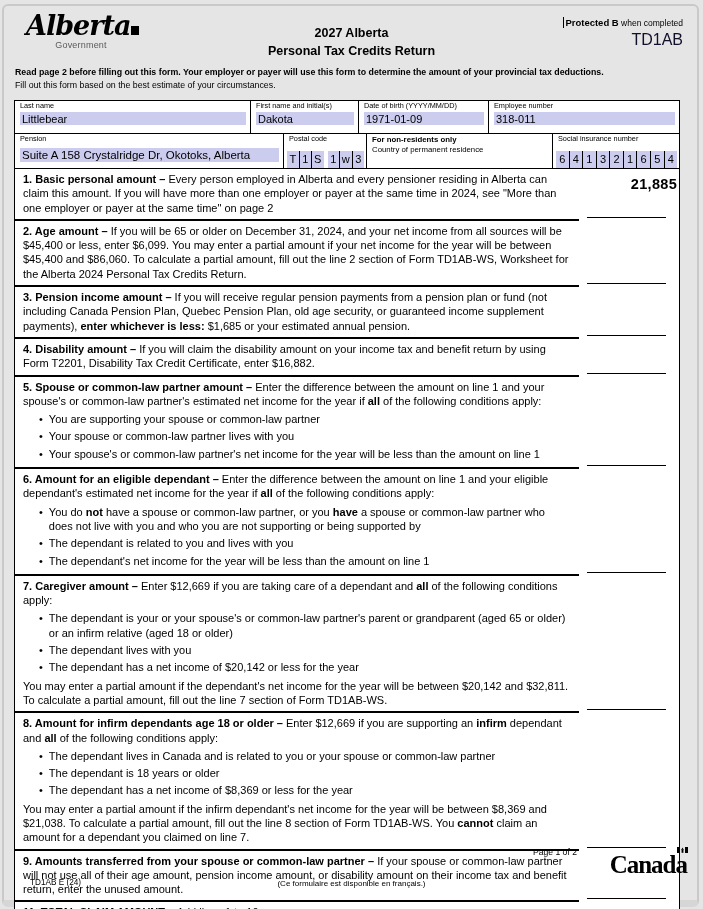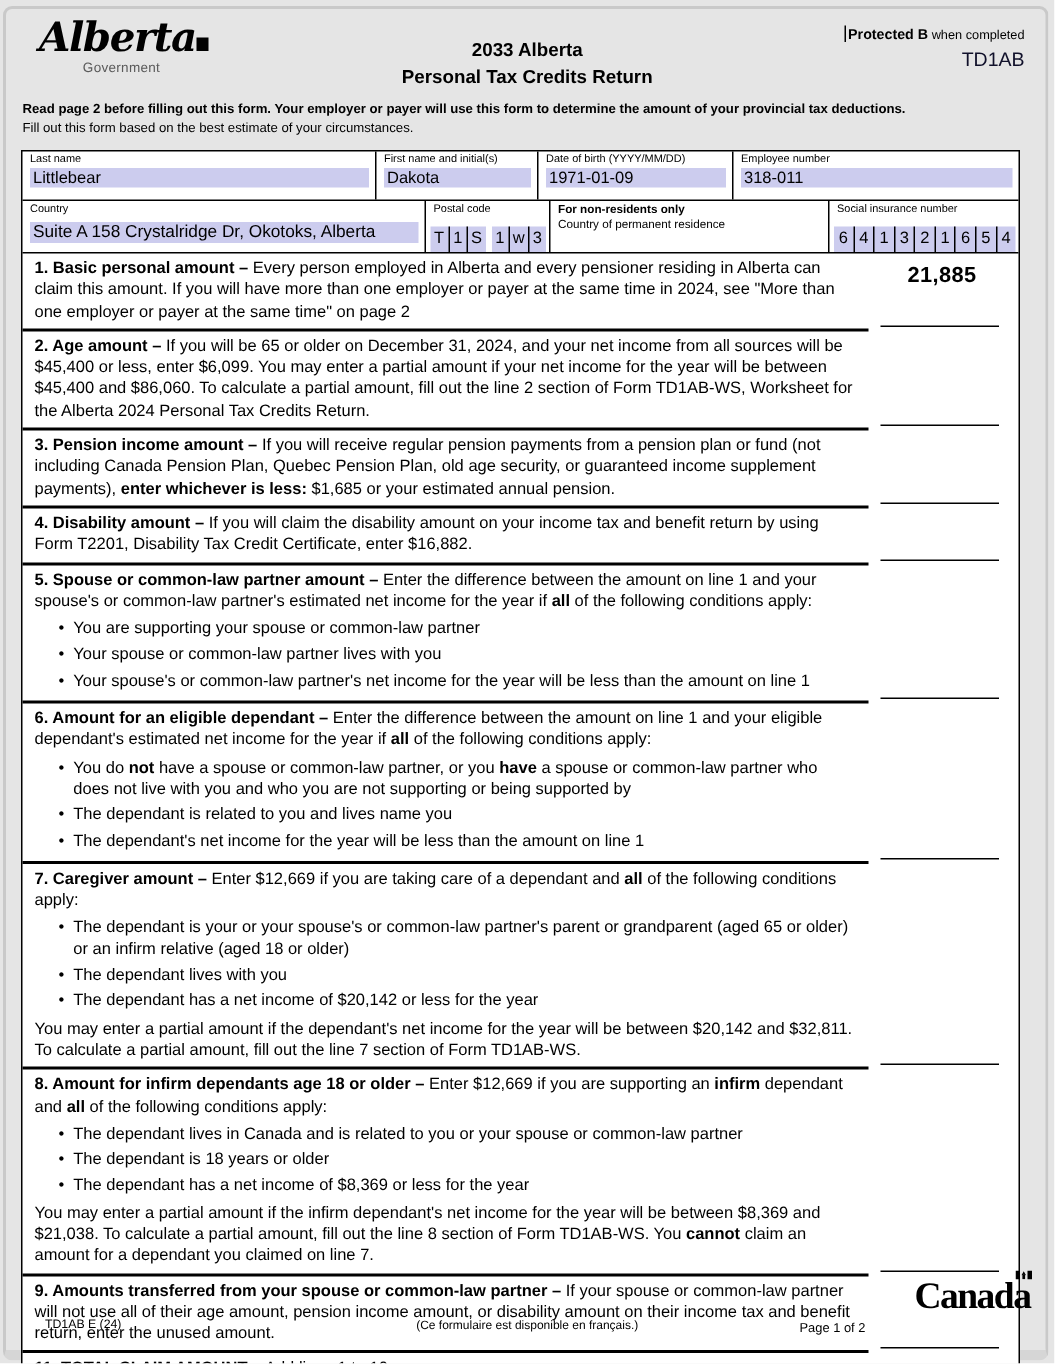--- a/index.html
+++ b/index.html
@@ -15,21 +15,21 @@
   }
   
   .logo { position:absolute; left:26px; top:12px; width:110px; text-align:center; }
   .logo-script { font-family:"DejaVu Serif", serif; font-style:italic; font-weight:700; font-size:27px; line-height:1; letter-spacing:-1px; white-space:nowrap; }
   .logo-sq { display:inline-block; width:8px; height:9px; background:#000; margin-left:1px; vertical-align:baseline; }
   .logo-sub { font-size:9px; color:#5a5a5a; margin-top:1px; letter-spacing:.2px; }
   .title-block { position:absolute; left:0; top:24px; width:100%; text-align:center; font-weight:bold; font-size:12.5px; line-height:1.45; }
   .protected { position:absolute; right:20px; top:17px; text-align:right; font-size:8.5px; }
   .cursor-bar { display:inline-block; width:1px; height:11px; background:#000; vertical-align:-2px; margin-right:1px; }
   .protected .pb { font-weight:bold; font-size:9.5px; }
-  .form-code { margin-top:3px; font-size:13px; color:#10102a; }
+  .form-code { margin-top:3px; font-size:16px; color:#10102a; }
   .intro { position:absolute; left:15px; top:66px; width:672px; font-size:8.8px; line-height:1.45; }
   .intro .b { font-weight:bold; }
   
   .formbox { position:absolute; left:14px; top:100px; width:666px; border:1.5px solid #000; background:#fff; }
   
   .idrow { display:grid; }
   .idrow1 { grid-template-columns:235px 108px 130px 1fr; height:32px; }
   .idrow2 { grid-template-columns:268px 83px 186px 1fr; height:35px; border-top:1.5px solid #000; }
   .idcell { padding:1px 0 1px 5px; border-left:1.5px solid #000; position:relative; overflow:hidden; }
   .idcell:first-child { border-left:none; }
@@ -40,47 +40,47 @@
   .boxstrip .cell { flex:1; background:#ccccee; border-left:1px solid #000; text-align:center; line-height:17px; }
   .boxstrip .cell.first { border-left:none; }
   .boxstrip .gap { width:4px; background:#fff; }
   
   .sec { display:flex; }
   .sec-l { width:564px; border-bottom:2px solid #000; padding:2px 6px 3px 8px; font-size:11px; line-height:1.3; }
   .sec.last .sec-l { border-bottom:none; }
   .sec-r { width:98px; position:relative; }
   .sec-l p { margin:0; padding:1px 0; }
   .sec-title { font-weight:bold; }
-  .amt { font-weight:bold; font-size:14.5px; text-align:center; padding-top:7px; letter-spacing:.3px; }
+  .amt { font-weight:bold; font-size:14.5px; text-align:right; padding-top:7px; letter-spacing:.3px; }
   .ansline { position:absolute; left:8px; right:11px; bottom:3px; border-bottom:1.6px solid #000; }
   .claimbox { position:absolute; left:7px; right:7px; bottom:4px; height:25px; border:1.6px solid #000; background:#fff; }
   .bul { display:flex; gap:6px; margin:3px 0 3px 16px; padding-right:6px; }
   .bul .dot { line-height:1.3; }
   .aftertext { margin-top:4px; }
   
   .foot-left { position:absolute; left:30px; top:878px; font-size:8.2px; }
   .foot-center { position:absolute; left:0; top:879px; width:100%; text-align:center; font-size:8px; }
-  .foot-page { position:absolute; left:533px; top:880px; font-size:8.6px; }
+  .foot-page { position:absolute; left:533px; top:847px; font-size:8.6px; }
   .wordmark { position:absolute; right:16px; top:852px; font-family:"Liberation Serif", serif; font-size:25px; font-weight:600; letter-spacing:-1px; line-height:1; }
   .wordmark .rel { position:relative; }
   .wm-flag { position:absolute; top:-4px; left:1px; }
 </style>
 </head>
 <body>
 
 <div class="page">
   <div class="page-frame"></div>
 
   <div class="logo">
     <div class="logo-script"><span>Alberta</span><span class="logo-sq"></span></div>
     <div class="logo-sub">Government</div>
   </div>
 
   <div class="title-block">
-    <div>2033 Alberta</div>
+    <div>2027 Alberta</div>
     <div>Personal Tax Credits Return</div>
   </div>
 
   <div class="protected">
     <div><span class="cursor-bar"></span><span class="pb">Protected B</span> <span>when completed</span></div>
     <div class="form-code">TD1AB</div>
   </div>
 
   <div class="intro">
     <div class="b">Read page 2 before filling out this form. Your employer or payer will use this form to determine the amount of your provincial tax deductions.</div>
@@ -103,21 +103,21 @@
         <span class="idvalue">1971-01-09</span>
       </div>
       <div class="idcell">
         <div class="idlabel">Employee number</div>
         <span class="idvalue">318-011</span>
       </div>
     </div>
 
     <div class="idrow idrow2">
       <div class="idcell">
-        <div class="idlabel">Country</div>
+        <div class="idlabel">Pension</div>
         <span class="idvalue" style="margin-top:4px; font-size:11.5px;">Suite A 158 Crystalridge Dr, Okotoks, Alberta</span>
       </div>
       <div class="idcell">
         <div class="idlabel">Postal code</div>
         <div class="boxstrip">
           <div class="cell first">T</div>
           <div class="cell">1</div>
           <div class="cell">S</div>
           <div class="gap"></div>
           <div class="cell first">1</div>
@@ -205,21 +205,21 @@
 
     <div class="sec">
       <div class="sec-l">
         <p><span class="sec-title">6. Amount for an eligible dependant –</span> <span>Enter the difference between the amount on line 1 and your eligible dependant's estimated net income for the year if <b>all</b> of the following conditions apply:</span></p>
         <div class="bul">
             <span class="dot">•</span>
             <span>You do <b>not</b> have a spouse or common-law partner, or you <b>have</b> a spouse or common-law partner who does not live with you and who you are not supporting or being supported by</span>
           </div>
         <div class="bul">
             <span class="dot">•</span>
-            <span>The dependant is related to you and lives name you</span>
+            <span>The dependant is related to you and lives with you</span>
           </div>
         <div class="bul">
             <span class="dot">•</span>
             <span>The dependant's net income for the year will be less than the amount on line 1</span>
           </div>
       </div>
       <div class="sec-r">
           <div class="ansline"></div>
         </div>
     </div>

